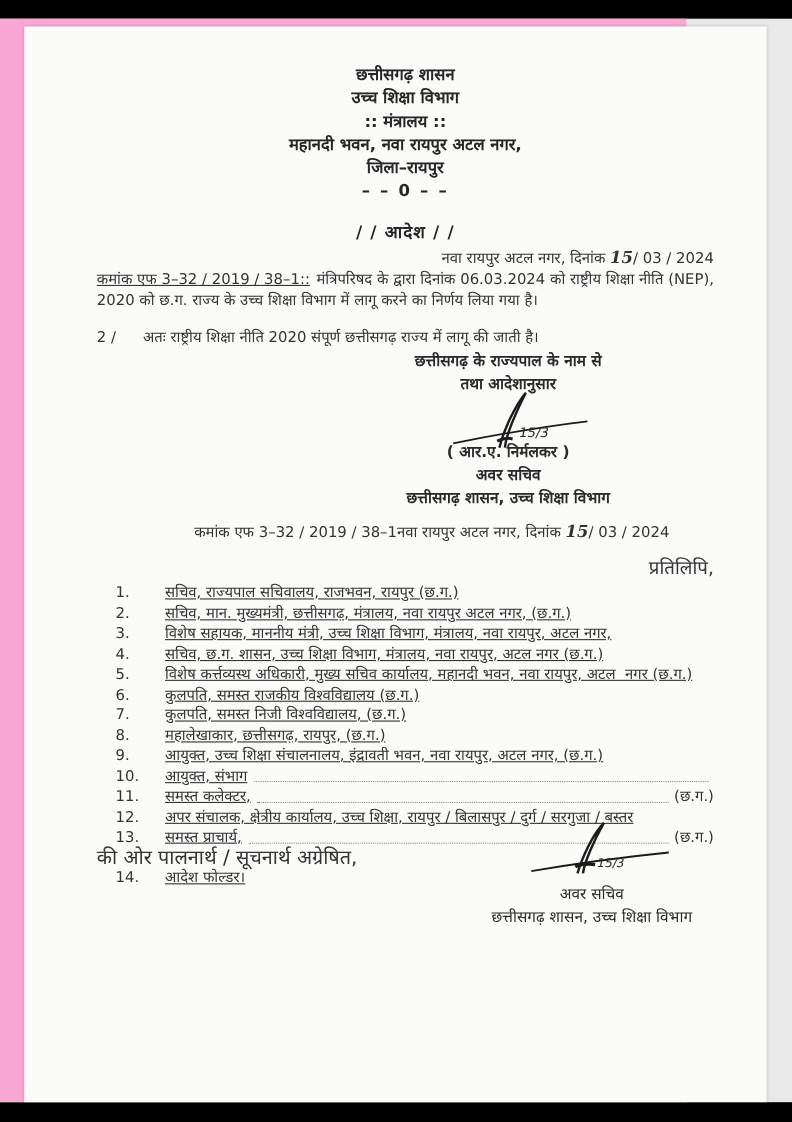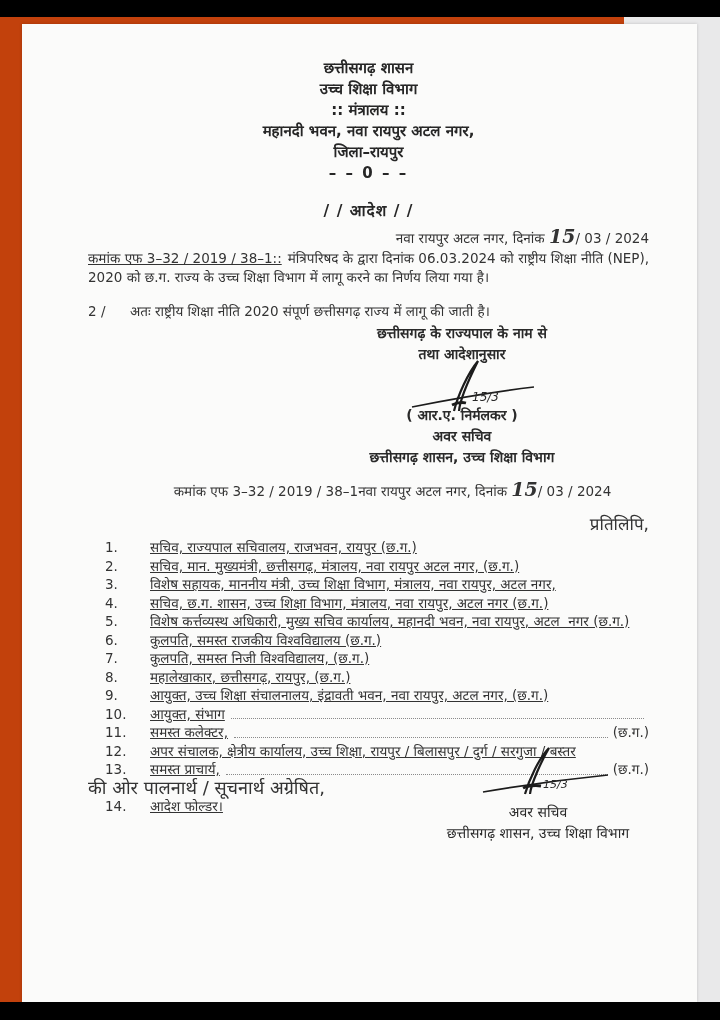--- a/index.html
+++ b/index.html
@@ -5,35 +5,35 @@
   html,body{margin:0;padding:0;}
   body{
     width:720px;height:1020px;overflow:hidden;
     background:#e9e9ea;
     font-family:"DejaVu Sans","Liberation Sans",sans-serif;
     color:#2b2b2b;
   }
   .bar{width:720px;background:#000;}
   .bar.top{height:17px;}
   .bar.bottom{height:18px;}
-  .canvas{width:624px;height:985px;background:#c2410c;position:relative;}
+  .canvas{width:624px;height:985px;background:#f9a8d4;position:relative;}
   .paper{
     position:absolute;left:22px;top:7px;width:675px;height:978px;
     background:#fbfbfa;box-shadow:0 0 3px rgba(0,0,0,.18);
     box-sizing:border-box;
     padding:34px 48px 0 66px;
   }
   
   .doc-header{text-align:center;line-height:21px;font-size:15px;font-weight:bold;color:#262626;}
   .doc-header .sub{font-weight:bold;}
   .doc-header .order-title{font-size:15.5px;letter-spacing:1px;margin-top:17px;}
   .doc-header .sep{font-weight:bold;letter-spacing:2px;}
   
   .dateline{ text-align:right;font-size:13.5px;margin-top:3px;color:#333;}
-  .hand{font-family:"DejaVu Serif","Liberation Serif",serif;font-style:italic;font-weight:bold;font-size:19px;}
+  .hand{font-family:"DejaVu Serif","Liberation Serif",serif;font-style:italic;font-weight:bold;font-size:15px;}
   
   .para1{font-size:13.5px;line-height:19px;text-align:justify;margin-top:2px;color:#333;}
   .para1 .ref{margin-right:6px;text-decoration:underline;}
   .para2{display:flex;font-size:13.5px;line-height:19px;margin-top:15px;color:#333;}
   .para2 .pnum{width:42px;flex:none;}
   
   .sig-block{width:330px;margin:2px 22px 0 auto;text-align:center;font-size:14px;line-height:21px;color:#2a2a2a;position:relative;}
   .sig-block .strong{font-weight:bold;}
   .sig-scribble{display:block;margin:-4px auto -8px auto;}
   

